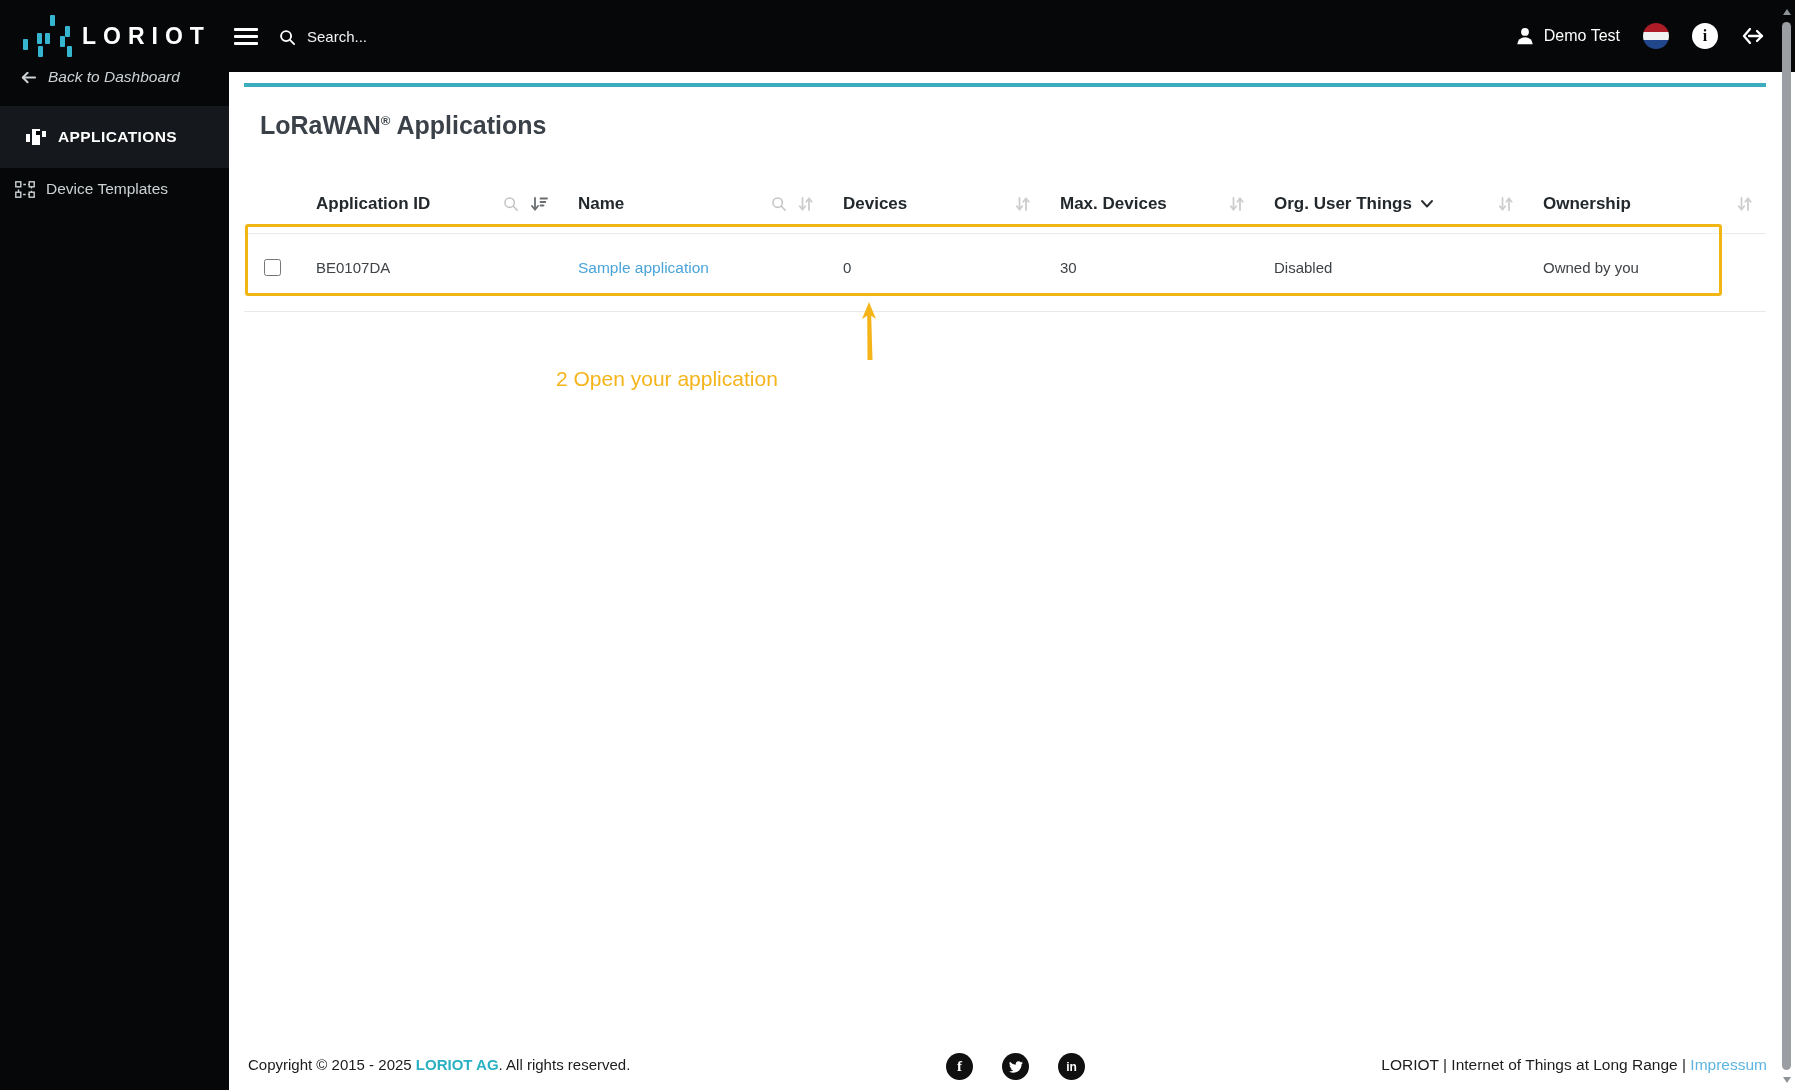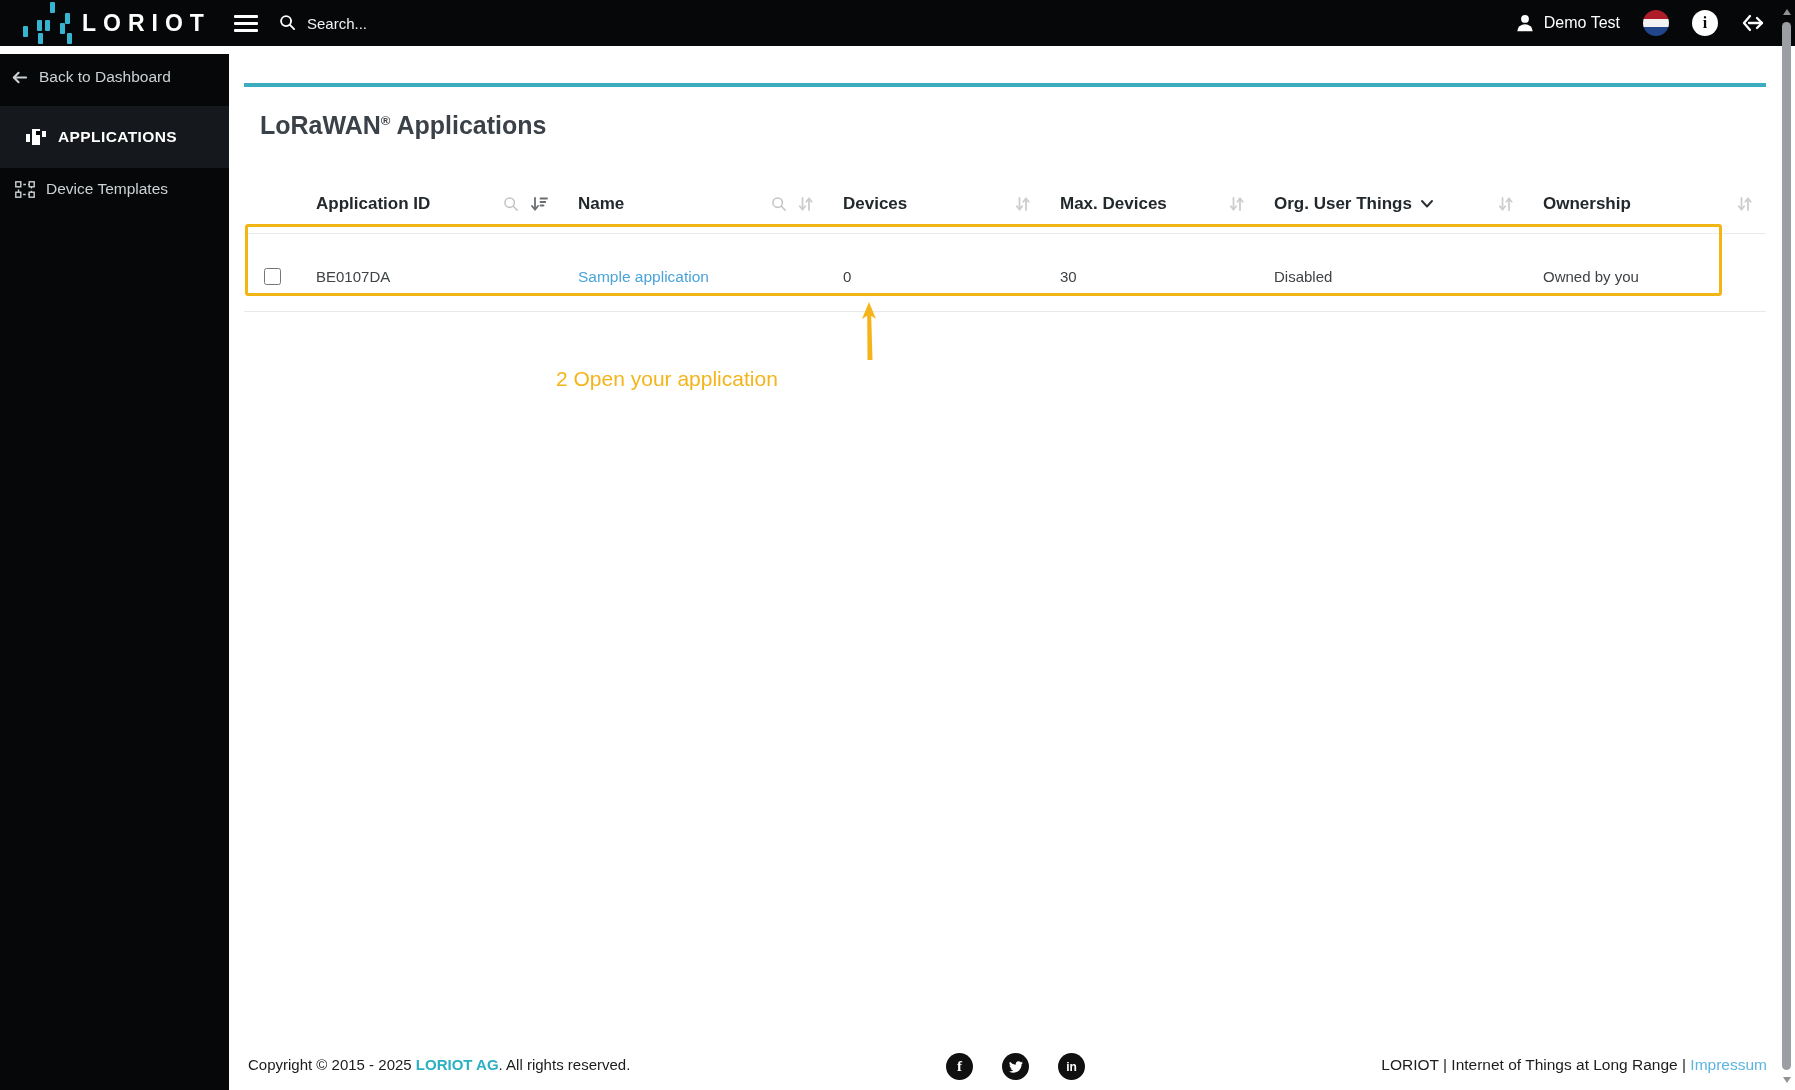--- a/index.html
+++ b/index.html
@@ -2,52 +2,52 @@
 <html><head>
 <meta charset="utf-8">
 <style>
   html,body{margin:0;padding:0;}
   body{
     width:1795px;height:1090px;position:relative;overflow:hidden;
     background:#ffffff;font-family:"Liberation Sans",sans-serif;
     -webkit-font-smoothing:antialiased;
   }
   
-  .topbar{position:absolute;left:0;top:0;width:1795px;height:46px;background:#060708;display:flex;align-items:center;z-index:30;}
+  .topbar{position:absolute;left:0;top:0;width:1795px;height:72px;background:#060708;display:flex;align-items:center;z-index:30;}
   .logo{display:flex;align-items:center;gap:10px;margin-left:14px;width:206px;}
   .logo-icon{position:relative;width:58px;height:44px;}
   .logo-icon i{position:absolute;width:5px;height:11px;background:#35b5d0;border-radius:1px;}
   .logo-text{color:#fff;font-size:23px;font-weight:700;letter-spacing:7px;}
   .hamburger{width:24px;margin-left:14px;cursor:pointer;}
   .hamburger span{display:block;width:24px;height:3px;background:#fff;border-radius:1px;margin:4px 0;}
-  .tb-search{display:flex;align-items:flex-start;gap:9px;margin-left:21px;}
+  .tb-search{display:flex;align-items:flex-end;gap:9px;margin-left:21px;}
   .search-input{background:transparent;border:none;outline:none;color:#fff;font-size:15px;width:240px;font-family:"Liberation Sans",sans-serif;}
   .search-input::placeholder{color:#f2f2f2;opacity:1;}
   .tb-right{margin-left:auto;display:flex;align-items:center;gap:23px;margin-right:30px;}
   .tb-user{display:flex;align-items:center;gap:9px;color:#fff;font-size:16px;cursor:pointer;}
   .flag{width:26px;height:26px;border-radius:50%;background:linear-gradient(180deg,#ae1c28 0 34%,#f2f2f2 34% 66%,#21468b 66% 100%);cursor:pointer;}
   .info-badge{width:26px;height:26px;border-radius:50%;background:#fff;color:#0a0a0a;display:flex;align-items:center;justify-content:center;font-weight:700;font-size:16px;cursor:pointer;font-family:"Liberation Serif",serif;}
   
   .sidebar{position:absolute;left:0;top:54px;width:229px;bottom:0;background:#060708;z-index:20;color:#ccd1d4;}
   .sb-item{display:flex;align-items:center;gap:11px;font-size:15.5px;cursor:pointer;}
-  .sb-back{padding:14px 16px 13px 11px;}
+  .sb-back{padding:14px 16px 13px 20px;font-style:italic;}
   .sb-section{background:#15181c;height:62px;margin-top:7px;display:flex;align-items:center;gap:12px;padding-left:26px;color:#fff;font-weight:700;font-size:15.5px;letter-spacing:.4px;cursor:pointer;}
   .sb-link1{padding:15px 16px 12px 18px;margin-top:3px;}
   .sb-link2{padding:12px 16px 12px 15px;}
   
   .content{position:absolute;left:229px;top:54px;right:0;bottom:0;background:#fff;}
   .accent-line{position:absolute;left:15px;top:29px;width:1522px;height:4px;background:#3badbf;}
   .page-title{position:absolute;left:31px;top:57px;font-size:25px;font-weight:600;color:#3b4148;margin:0;}
   .page-title sup{font-size:13px;}
   .tgrid{display:grid;grid-template-columns:56px 262px 265px 217px 214px 269px 239px;position:absolute;left:15px;width:1522px;}
   .thead{top:120px;height:59px;border-bottom:1px solid #ebebeb;}
   .th{display:flex;align-items:center;padding:0 14px 0 16px;font-size:17px;font-weight:700;color:#23282c;}
   .th .icons{margin-left:auto;display:flex;align-items:center;gap:11px;}
   .th .chev{margin-left:8px;display:flex;align-items:center;}
-  .trow{top:185px;height:75px;}
+  .trow{top:176px;height:75px;}
   .td{display:flex;align-items:center;padding-left:16px;font-size:15px;color:#3e4347;}
   .td-check{justify-content:center;padding-left:0;}
   .td-check input{width:17px;height:17px;accent-color:#fff;cursor:pointer;}
   .app-link{color:#4aa4da;text-decoration:none;font-size:15.5px;cursor:pointer;}
   .hl-box{position:absolute;left:16px;top:170px;width:1471px;height:66px;border:3px solid #f2b614;border-radius:3px;pointer-events:none;z-index:5;}
   .table-bottom{position:absolute;left:15px;top:257px;width:1522px;height:1px;background:#e9e9e9;}
   .anno-arrow{position:absolute;left:625px;top:248px;pointer-events:none;}
   .anno-text{position:absolute;left:327px;top:313px;font-size:21px;color:#f4b41a;}
   
   .footer{position:absolute;left:229px;right:0;top:1040px;height:50px;background:#fff;}

